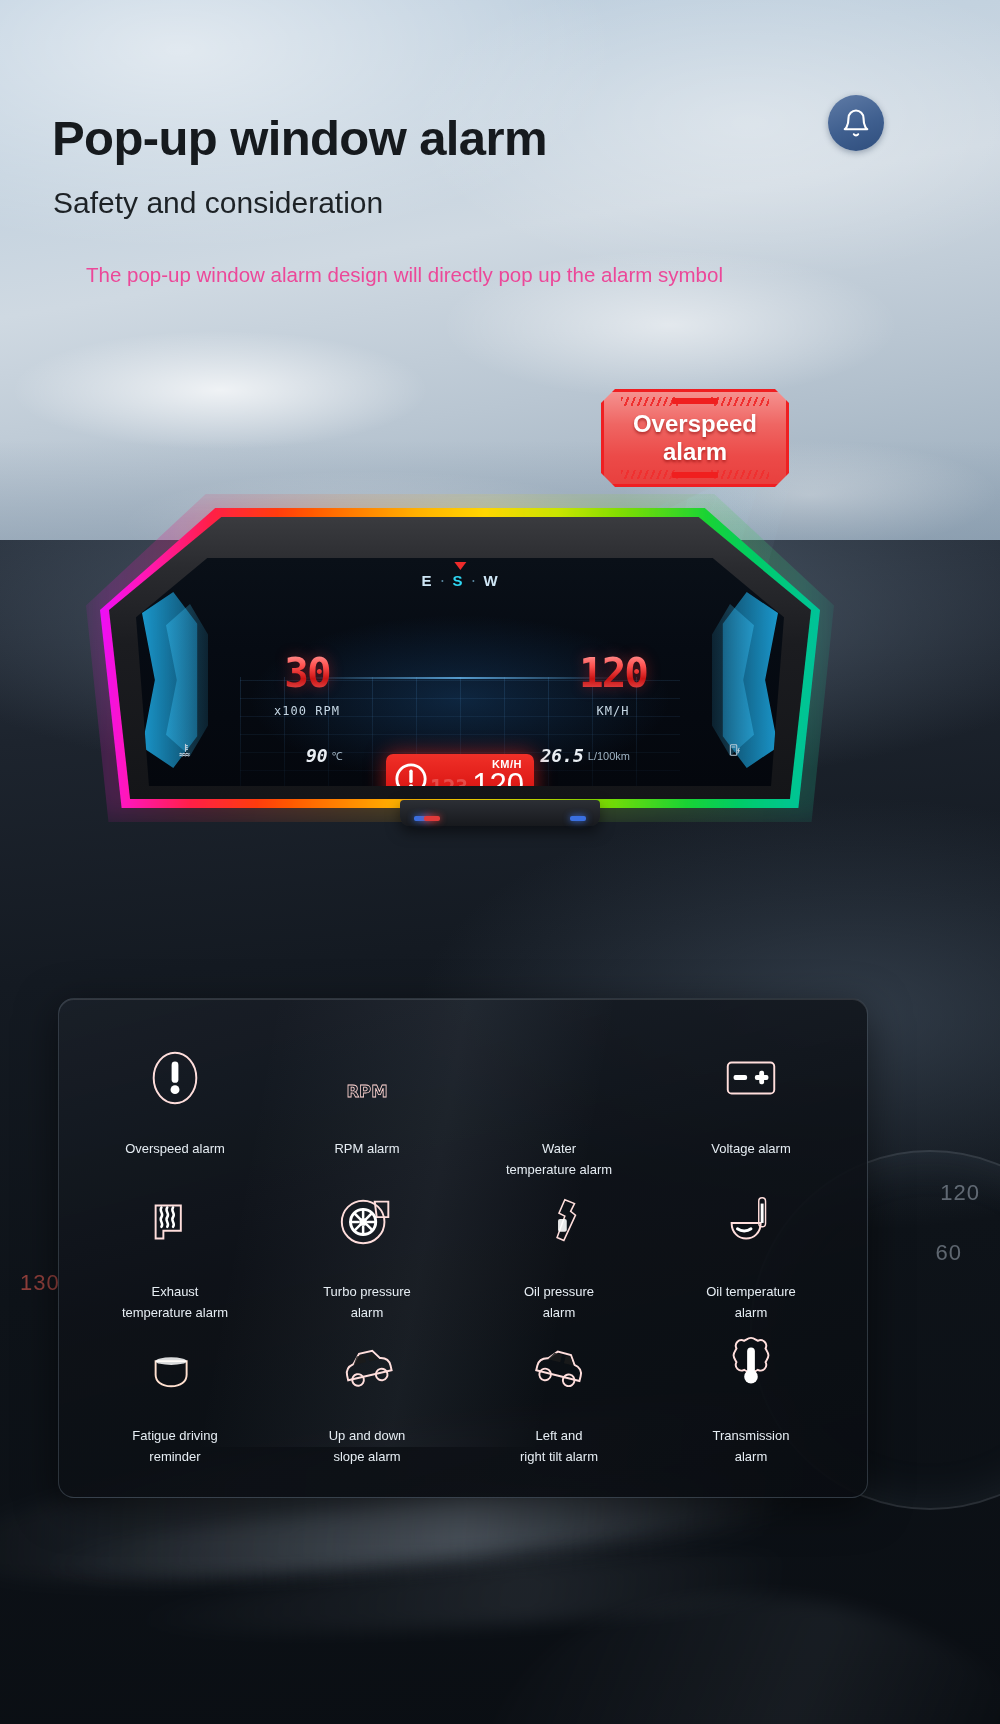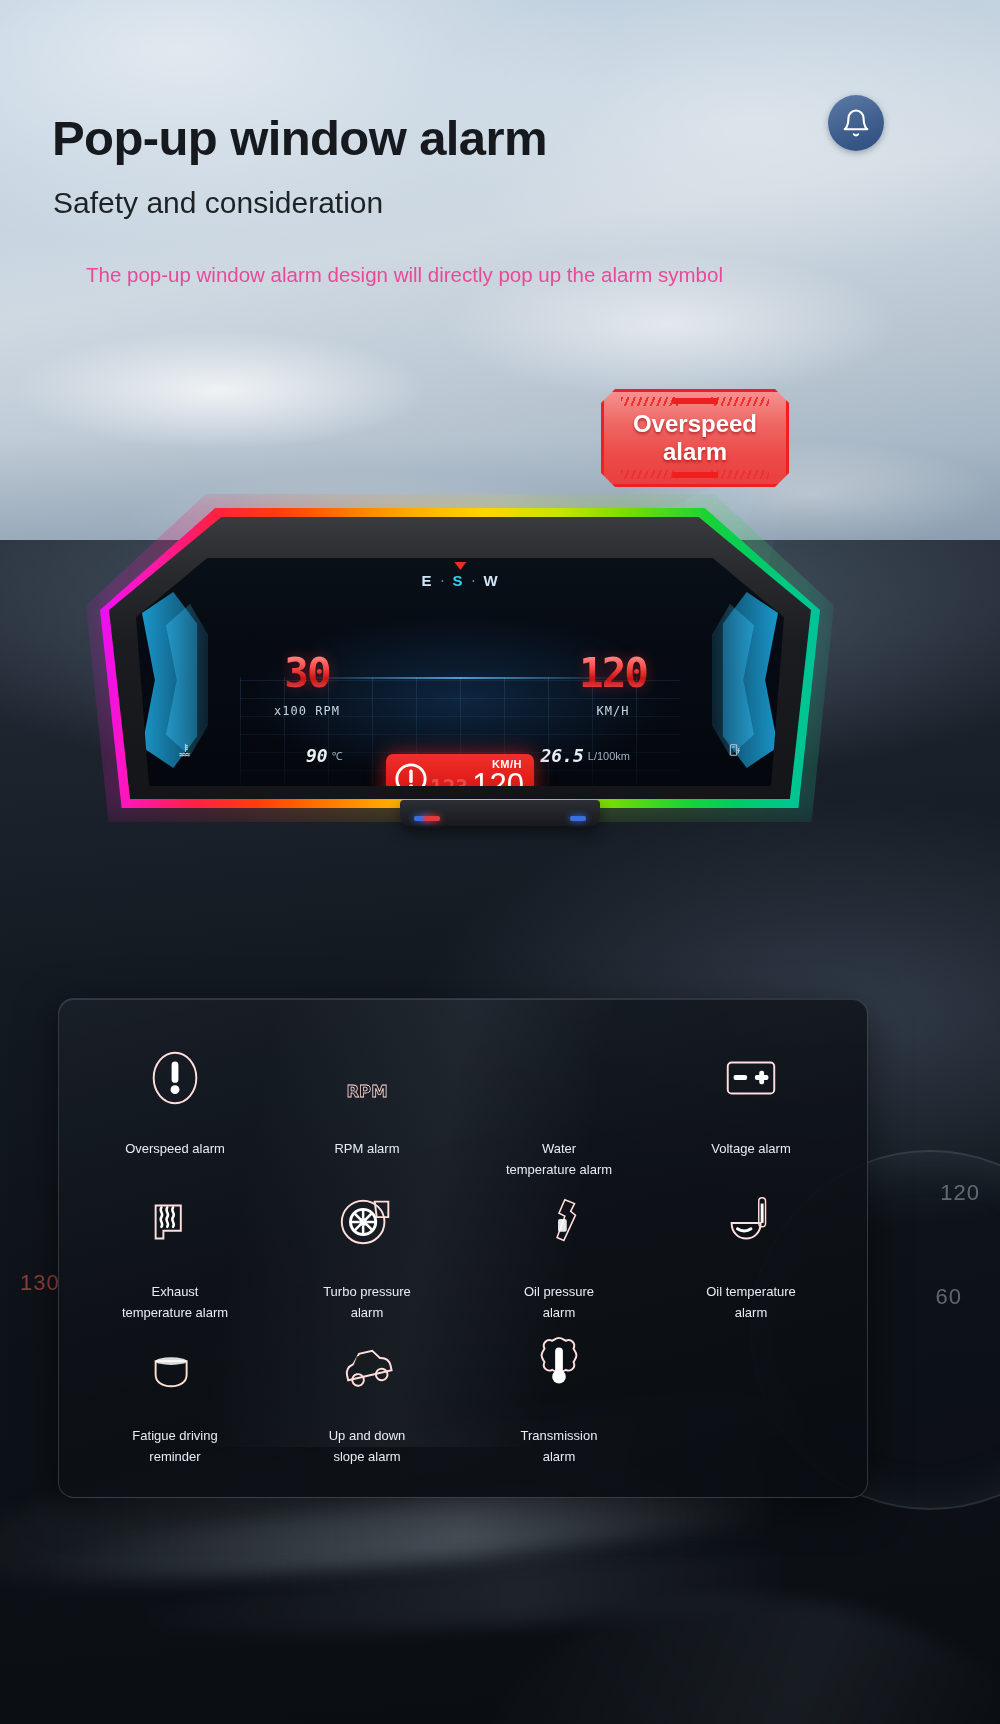--- a/index.html
+++ b/index.html
@@ -58,21 +58,21 @@
     position: absolute; right: -110px; top: 1150px; width: 360px; height: 360px;
     border-radius: 50%;
     border: 2px solid rgba(190,205,220,0.16);
     box-shadow: inset 0 0 50px rgba(160,185,210,0.10);
   }
   .ghost-num {
     position: absolute; color: rgba(205,218,232,0.42);
     font-size: 22px; letter-spacing: 1px; font-family: "Liberation Sans", sans-serif;
   }
   .gn1 { right: 20px;  top: 1180px; }
-  .gn2 { right: 38px;  top: 1240px; margin-top: 44px; }
+  .gn2 { right: 38px;  top: 1240px; }
   .gn3 { left: 8px;    top: 1270px; color: rgba(225,90,80,0.62); margin-left: 12px; }
 
   
   .title {
     position: absolute; left: 52px; top: 110px;
     font-size: 49px; font-weight: bold; color: #161a1e;
     letter-spacing: -0.6px; white-space: nowrap;
   }
   .subtitle {
     position: absolute; left: 53px; top: 186px;
@@ -569,20 +569,37 @@
           </svg>
         </div>
         <div class="lbl">
           <div>Up and down</div>
           <div>slope alarm</div>
         </div>
       </div>
       <div class="cell">
         <div class="ico">
           <svg width="62" height="62" viewBox="0 0 64 64">
+            <g transform="rotate(14 32 34)">
+              <path d="M10 38c0-6 4-9 9-10l8-9h14l6 9c6 1 9 4 9 10v5H10z" fill="url(#rg)" stroke="#ffdedc" stroke-width="2"></path>
+              <path d="M24 21h8v8H19z" fill="#1b1b1b" opacity="0.85"></path>
+              <path d="M36 21h5l5 8H36z" fill="#1b1b1b" opacity="0.85"></path>
+              <circle cx="20" cy="45" r="6" fill="url(#rg)" stroke="#ffdedc" stroke-width="2"></circle>
+              <circle cx="45" cy="45" r="6" fill="url(#rg)" stroke="#ffdedc" stroke-width="2"></circle>
+            </g>
+          </svg>
+        </div>
+        <div class="lbl">
+          <div>Left and</div>
+          <div>right tilt alarm</div>
+        </div>
+      </div>
+      <div class="cell">
+        <div class="ico">
+          <svg width="62" height="62" viewBox="0 0 64 64">
             <path d="M32 4c3 0 5 2 7 3 2-1 5-1 7 1s2 5 1 7c1 2 3 4 3 7s-2 5-3 7c1 2 1 5-1 7s-5 2-7 1c-2 1-4 3-7 3s-5-2-7-3c-2 1-5 1-7-1s-2-5-1-7c-1-2-3-4-3-7s2-5 3-7c-1-2-1-5 1-7s5-2 7-1c2-1 4-3 7-3z" fill="url(#rg)" stroke="#ffdedc" stroke-width="2"></path>
             <rect x="28" y="14" width="8" height="30" rx="4" fill="#fff"></rect>
             <circle cx="32" cy="44" r="7" fill="#fff"></circle>
             <rect x="30" y="18" width="4" height="24" rx="2" fill="url(#rg2)"></rect>
           </svg>
         </div>
         <div class="lbl">
           <div>Transmission</div>
           <div>alarm</div>
         </div>

